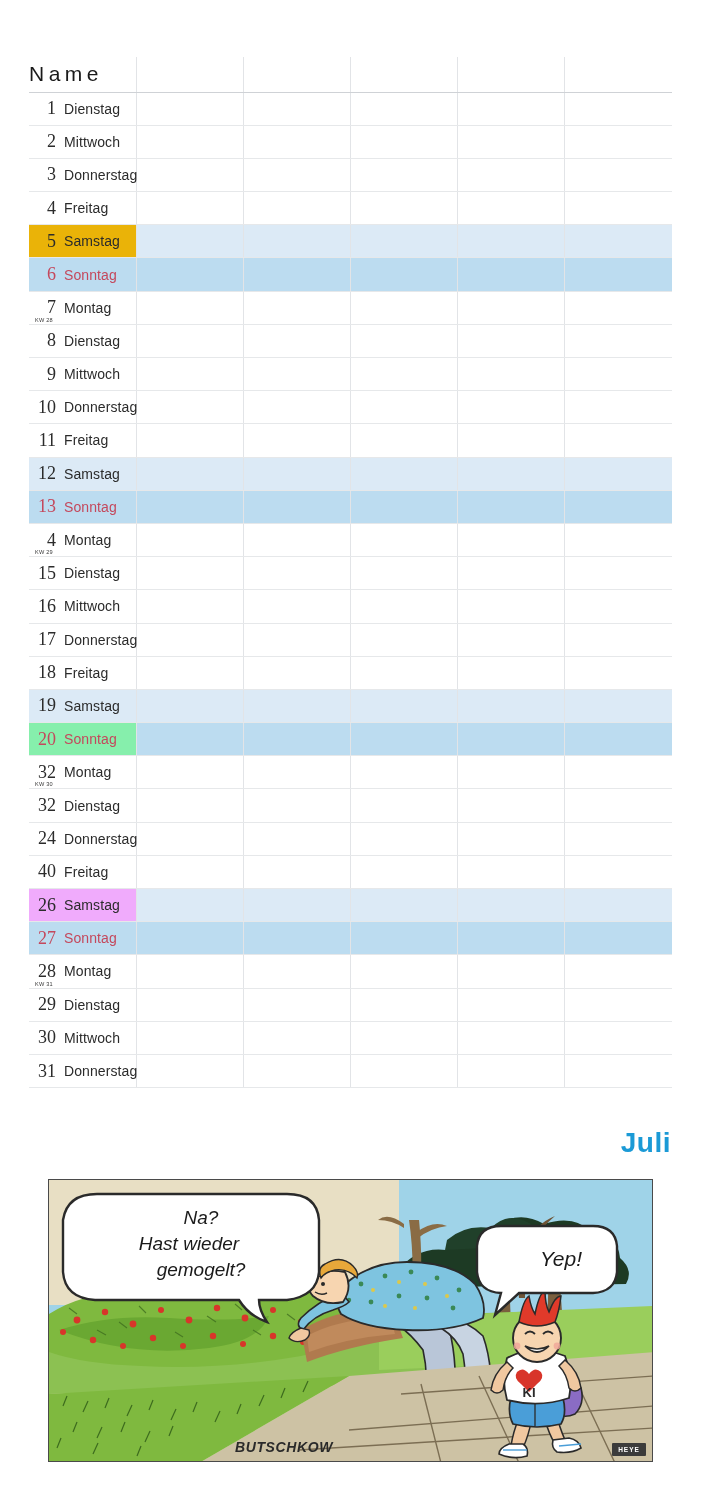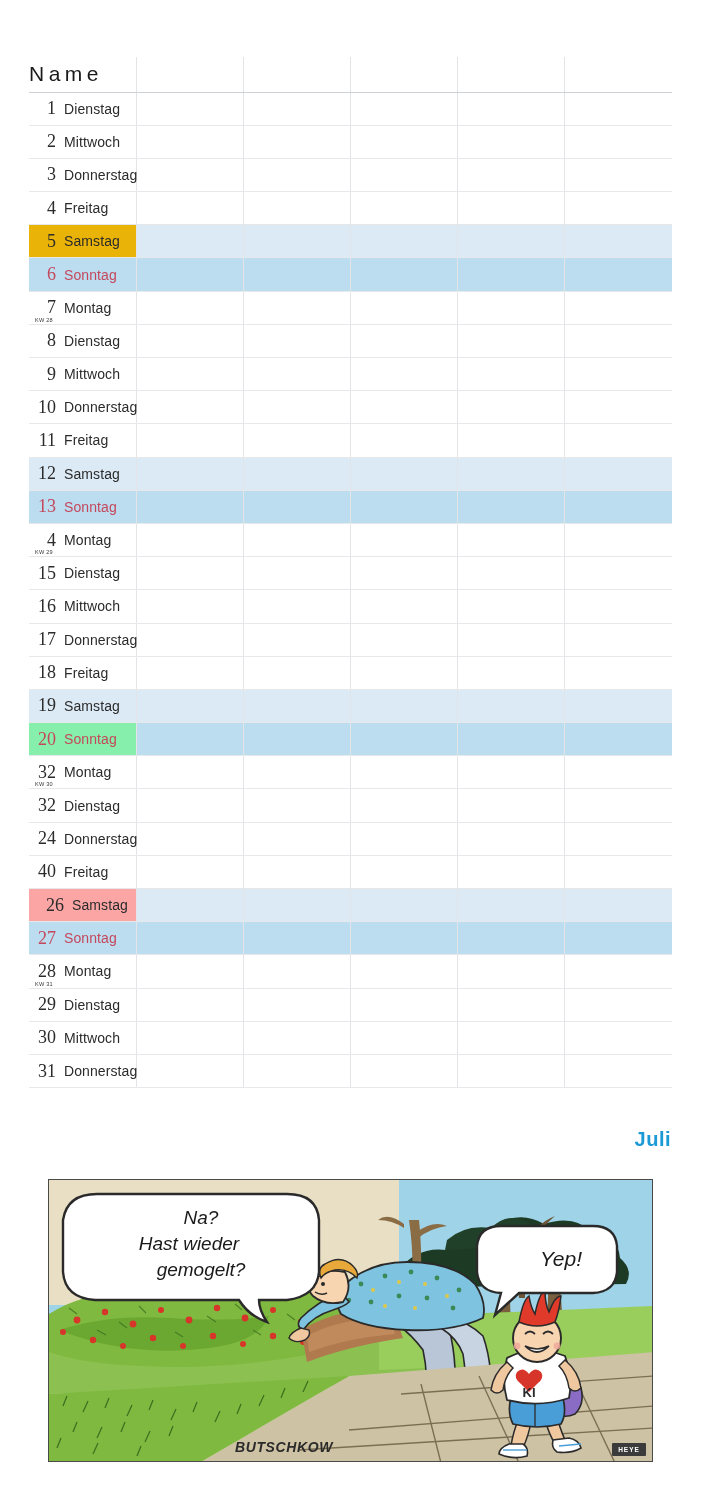--- a/index.html
+++ b/index.html
@@ -79,21 +79,21 @@
 
   tr.sat td { background: #dceaf6; }
   tr.sun td { background: #bcdcf0; }
   tr.sun .dnum, tr.sun .dname { color: #c4485c; }
   tr.sun .dnum { color: #c4485c; }
 
   
   #month-title {
     position: absolute;
     right: 30px; top: 1129px;
-    font-size: 20px;
+    font-size: 28px;
     font-weight: 700;
     color: #1b9ad6;
     letter-spacing: 0.5px;
     line-height: 1;
   }
 
   
   #cartoon-wrap {
     position: absolute;
     left: 48px; top: 1179px;
@@ -331,21 +331,21 @@
         </tr>
         <tr>
           <td class="daycell"><span class="dnum">40</span><span class="dname">Freitag</span></td>
           <td></td>
           <td></td>
           <td></td>
           <td></td>
           <td></td>
         </tr>
         <tr class="sat">
-          <td class="daycell" style="background: #fca5a5; padding-left: 8px;"><span class="dnum">26</span><span class="dname">Samstag</span></td>
+          <td class="daycell" style="background: #f0abfc;"><span class="dnum">26</span><span class="dname">Samstag</span></td>
           <td style="background: rgb(220, 234, 246);"></td>
           <td style="background: rgb(220, 234, 246);"></td>
           <td style="background: rgb(220, 234, 246);"></td>
           <td style="background: rgb(220, 234, 246);"></td>
           <td style="background: rgb(220, 234, 246);"></td>
         </tr>
         <tr class="sun">
           <td class="daycell" style="background: rgb(188, 220, 240);"><span class="dnum" style="color: rgb(196, 72, 92);">27</span><span class="dname" style="color: rgb(196, 72, 92);">Sonntag</span></td>
           <td style="background: rgb(188, 220, 240);"></td>
           <td style="background: rgb(188, 220, 240);"></td>

